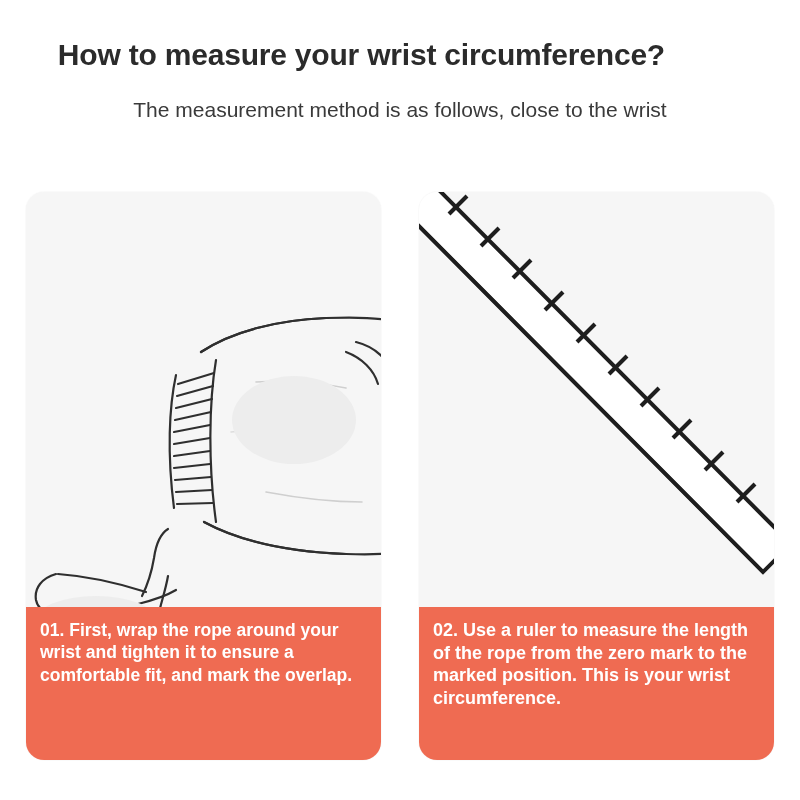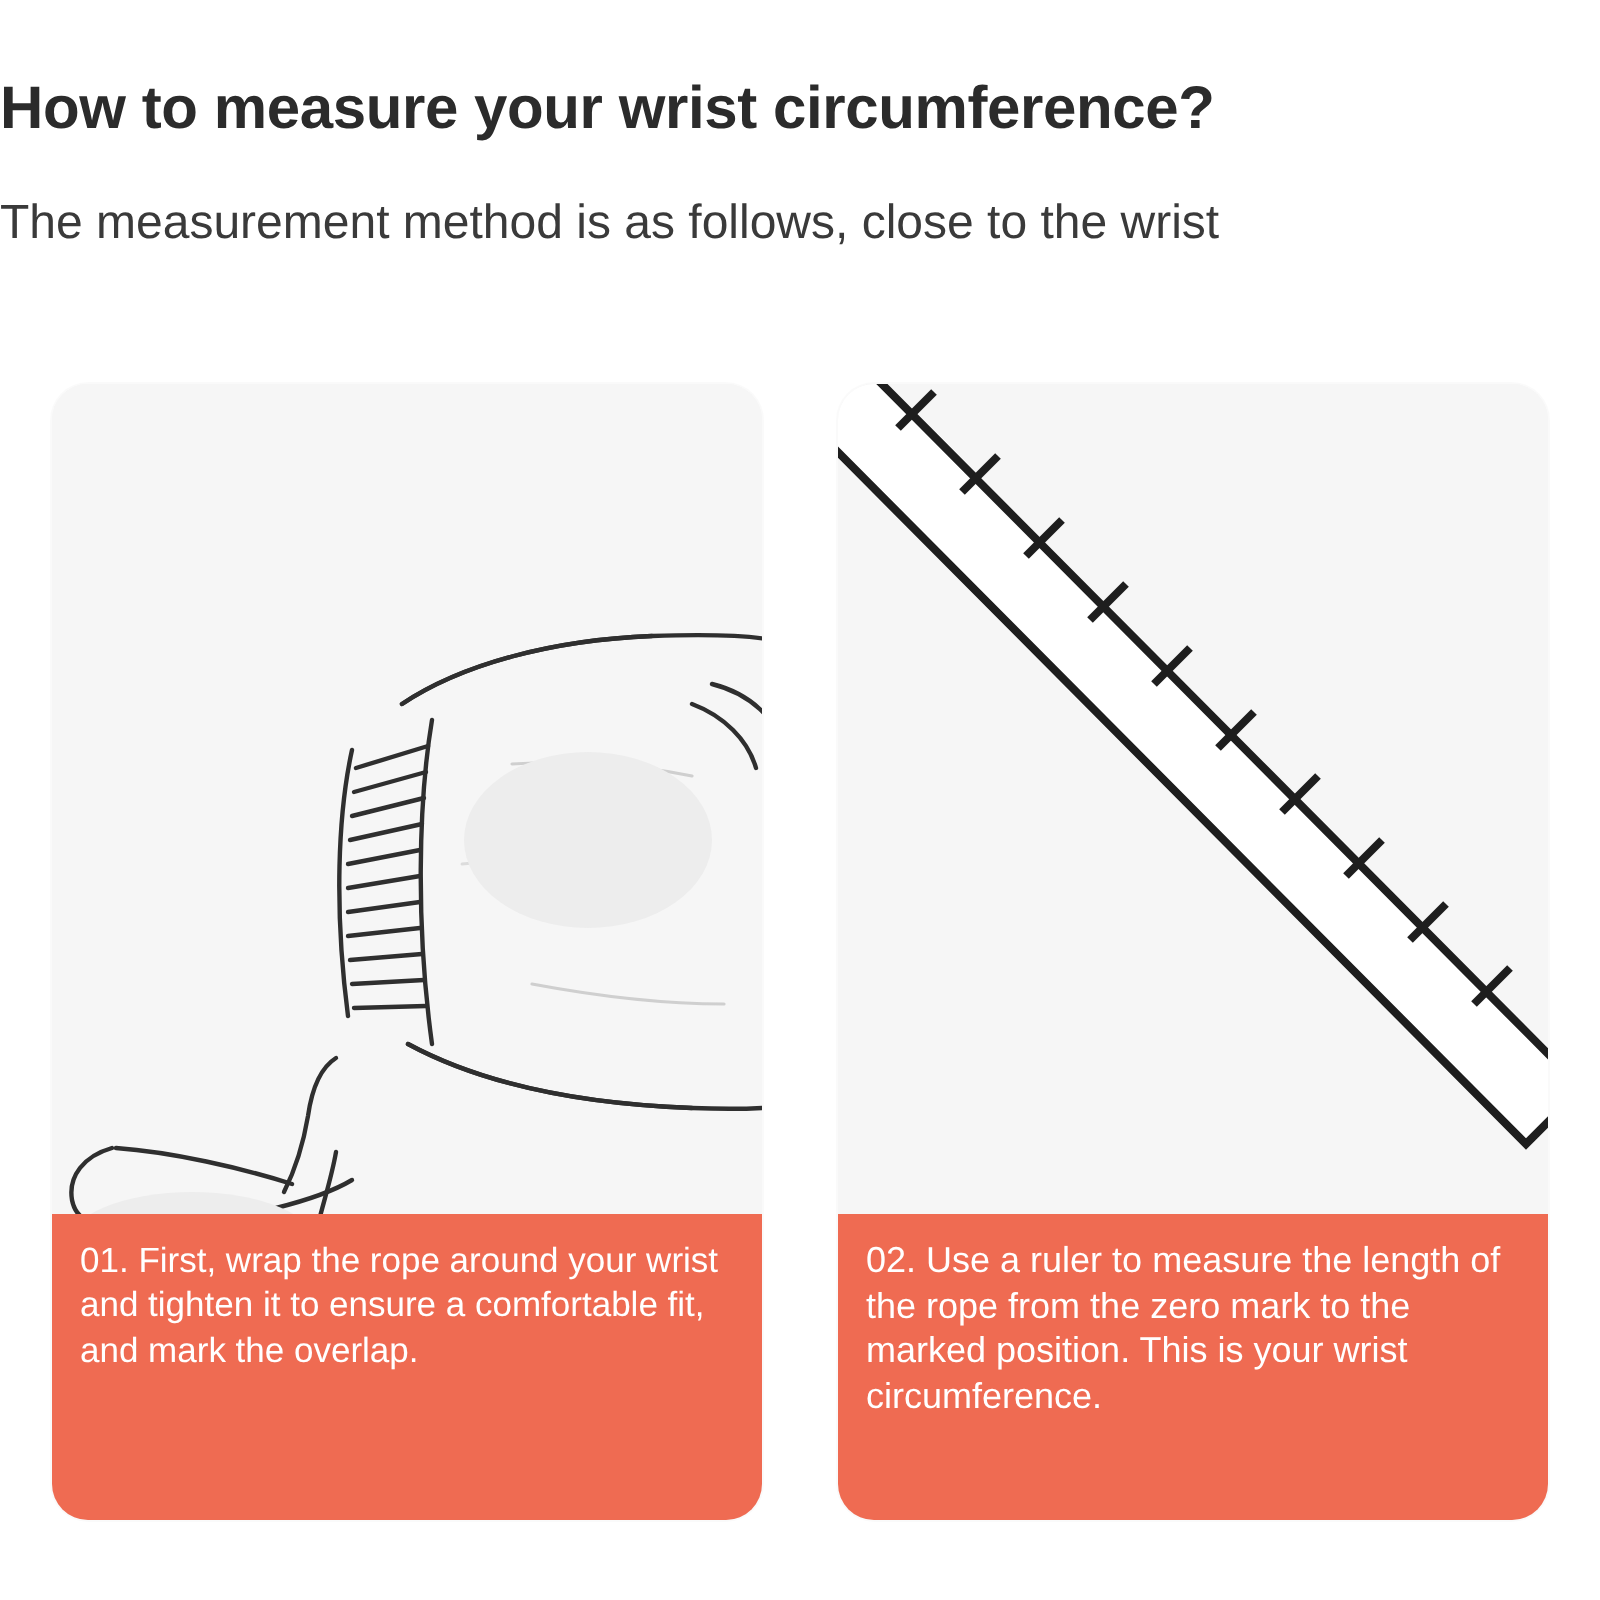--- a/index.html
+++ b/index.html
@@ -18,32 +18,33 @@
     width: 800px;
     height: 800px;
     box-sizing: border-box;
     background: #ffffff;
   }
   .title {
     position: absolute;
     top: 38px;
     left: 0;
     width: 665px;
-    text-align: left;
+    text-align: right;
     font-size: 30px;
     font-weight: bold;
     color: #2b2b2b;
     letter-spacing: -0.2px;
   }
   .subtitle {
     position: absolute;
     top: 98px;
     left: 0;
     width: 800px;
-    font-size: 24px;
+    text-align: center;
+    font-size: 21px;
     color: #3a3a3a;
     font-weight: 400;
   }
   .cards {
     position: absolute;
     top: 192px;
     left: 26px;
     width: 748px;
     display: flex;
     justify-content: space-between;
@@ -71,21 +72,21 @@
     left: 0;
     bottom: 0;
     width: 355px;
     height: 153px;
     background: #ef6b52;
     color: #ffffff;
     box-sizing: border-box;
     padding: 12px 12px 10px 14px;
     font-size: 17.5px;
     line-height: 1.28;
-    font-weight: 400;
+    font-weight: 700;
     white-space: pre-line;
   }
   .card-2 .card-caption {
     font-size: 18px;
     line-height: 1.26;
   }
   svg { display: block; }
 </style>
 </head>
 <body>

